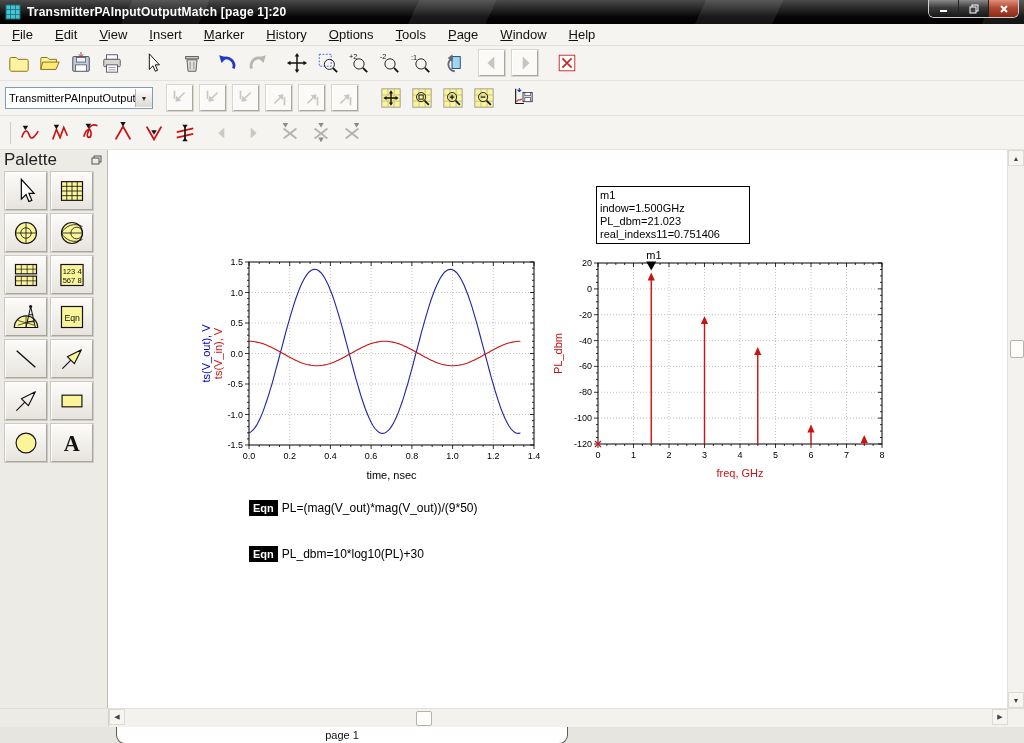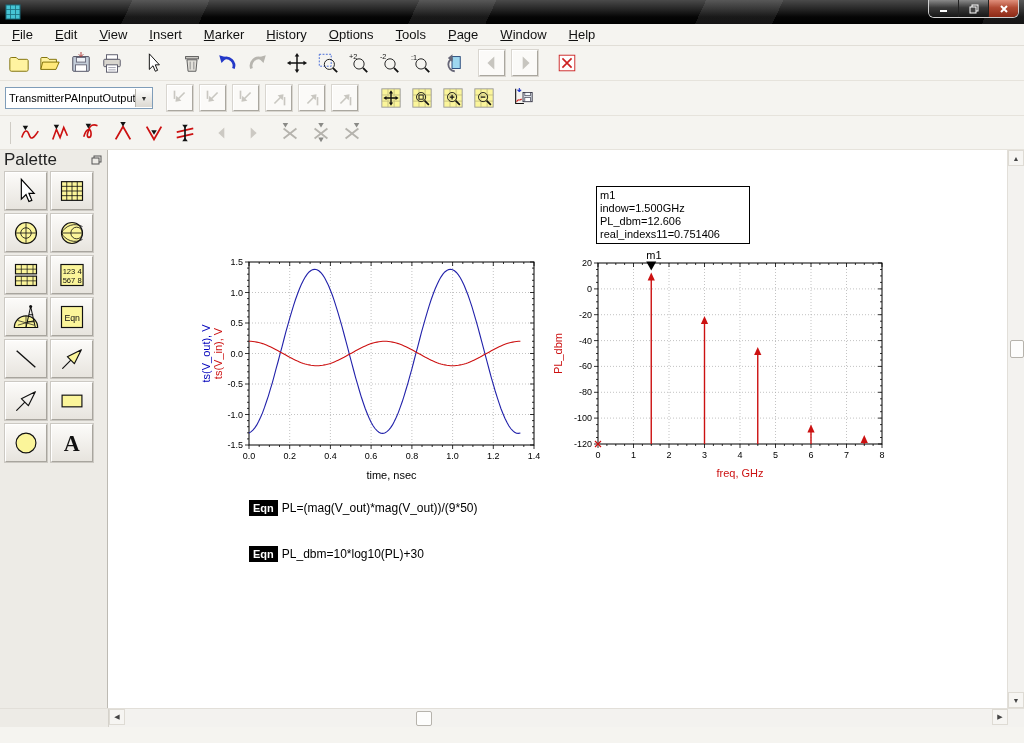--- a/index.html
+++ b/index.html
@@ -87,20 +87,21 @@
 </head>
 <body>
 
 <div class="window">
 
   <div class="titlebar">
     <svg class="appicon" viewBox="0 0 16 16">
       <rect x="1" y="1" width="14" height="14" fill="#46c4d4" stroke="#1a6c7c"></rect>
       <path d="M1 5.5h14M1 10.5h14M5.5 1v14M10.5 1v14" stroke="#1a6c7c" stroke-width=".8"></path>
     </svg>
+    <span class="title-text">TransmitterPAInputOutputMatch [page 1]:20</span>
     <div class="winbtns">
       <div class="wbtn">
         <svg width="9" height="9" viewBox="0 0 9 9">
             <rect x="1" y="6" width="7" height="2" fill="#fff"></rect>
           </svg>
       </div>
       <div class="wbtn">
         <svg width="10" height="10" viewBox="0 0 10 10">
           <rect x="3" y="1" width="6" height="6" fill="none" stroke="#fff"></rect>
             <rect x="1" y="3" width="6" height="6" fill="#444" stroke="#fff"></rect>
@@ -518,21 +519,21 @@
               <text x="5" y="19" font-size="19" font-weight="bold" font-family="Liberation Serif,serif" fill="#111">A</text>
             </svg>
           </div>
         </div>
     </div>
 
     <div class="canvas">
       <div class="readout" id="readout">
           <div>m1</div>
           <div>indow=1.500GHz</div>
-          <div>PL_dbm=12.606</div>
+          <div>PL_dbm=21.023</div>
           <div>real_indexs11=0.751406</div>
         </div>
       <svg class="plot" style="left:93px;top:102px;" width="350" height="245" viewBox="0 0 350 245">
           <line class="grid" x1="88.7" y1="10" x2="88.7" y2="193"></line>
           <line class="grid" x1="129.4" y1="10" x2="129.4" y2="193"></line>
           <line class="grid" x1="170.1" y1="10" x2="170.1" y2="193"></line>
           <line class="grid" x1="210.9" y1="10" x2="210.9" y2="193"></line>
           <line class="grid" x1="251.6" y1="10" x2="251.6" y2="193"></line>
           <line class="grid" x1="292.3" y1="10" x2="292.3" y2="193"></line>
           <line class="grid" x1="48" y1="162.5" x2="333" y2="162.5"></line>
@@ -876,14 +877,17 @@
   <div class="hscroll-row">
     <div class="hspacer"></div>
     <div class="sbtn">◀</div>
     <div class="htrack">
       <div class="hthumb"></div>
     </div>
     <div class="sbtn">▶</div>
     <div class="corner"></div>
   </div>
 
+  <div class="tabrow">
+    <div class="page-tab">page 1</div>
+  </div>
 
 </div>
 
 </body></html>

